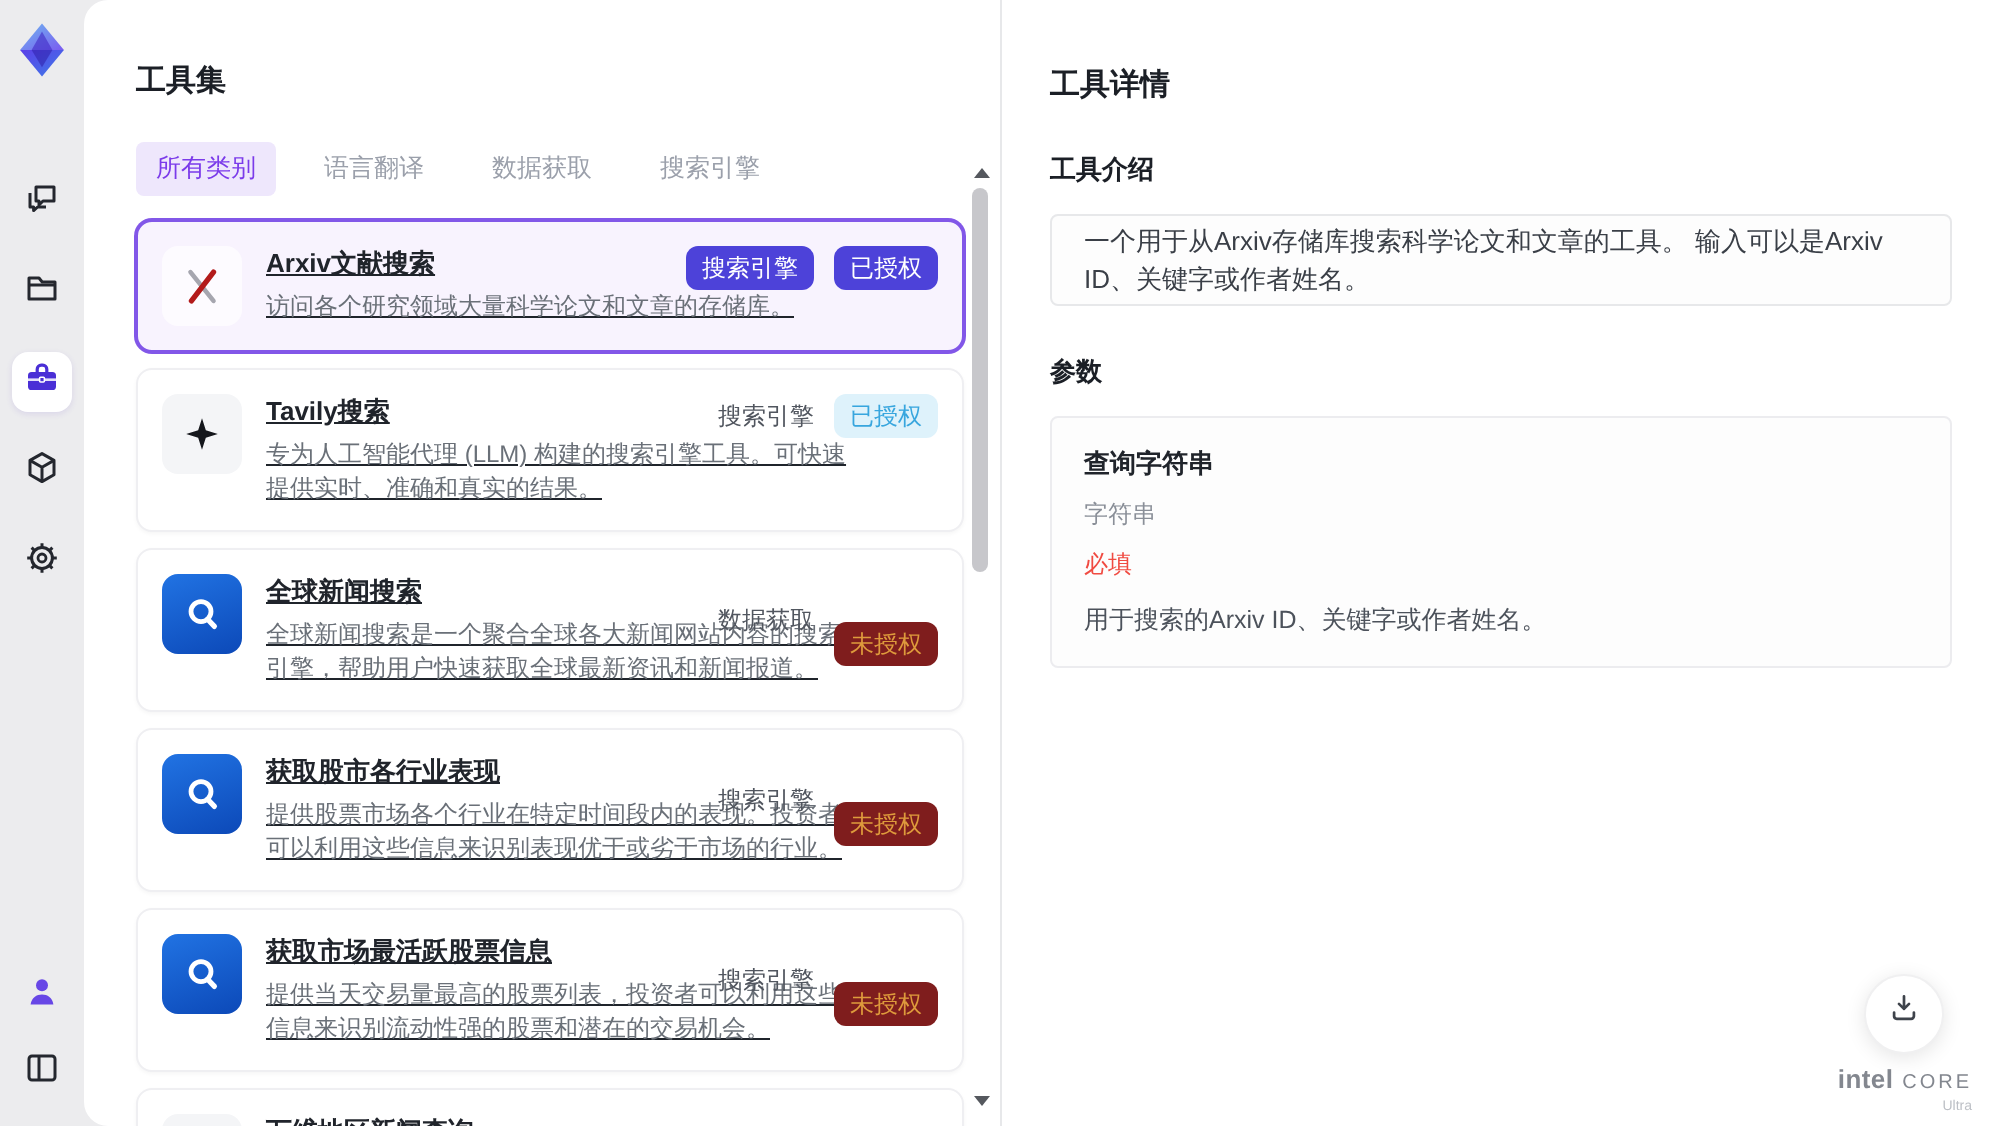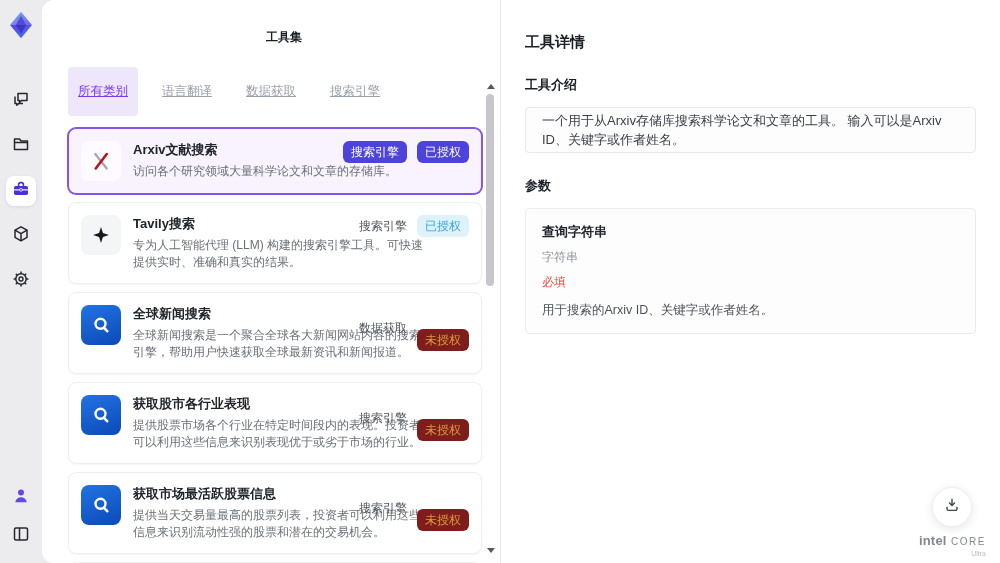--- a/index.html
+++ b/index.html
@@ -15,30 +15,30 @@
   .rail-btn { width:30px; height:30px; display:flex; align-items:center; justify-content:center;
     border-radius:8px; cursor:pointer; }
   .rail-btn.active { background:#FFFFFF; box-shadow:0 1px 3px rgba(80,50,200,.12); }
   .rail-bottom { margin-top:auto; display:flex; flex-direction:column; gap:8px; align-items:center; }
 
   
   .content { flex:1; display:flex; background:#FFFFFF; border-radius:12px 0 0 12px; overflow:hidden; }
 
   
   .list-panel { flex:0 0 458px; width:458px; position:relative; padding:21px 0 0 26px; }
-  .list-title { font-size:12px; font-weight:700; color:#1B1F26;text-align:center; }
+  .list-title { font-size:15px; font-weight:700; color:#1B1F26; }
   .tabs { display:flex; gap:14px; align-items:center; margin-top:21px; }
-  .tab { font-size:12.5px; padding:16px 10px; border-radius:4px; cursor:pointer; white-space:nowrap;text-decoration:underline; }
+  .tab { font-size:12.5px; padding:5px 10px; border-radius:4px; cursor:pointer; white-space:nowrap; }
   .tab.act-true { background:#EEE7FC; color:#7B3BEA; }
   .tab.act-false { color:#9BA0AB; }
 
   .cards { margin-top:12px; display:flex; flex-direction:column; gap:8px; width:414px; }
   .card { position:relative; display:flex; gap:12px; align-items:flex-start; padding:12px;
     background:#fff; border:1px solid #EFEFF2; border-radius:8px;
-    box-shadow:0 1px 2px rgba(0,0,0,.04); cursor:pointer; }
+    box-shadow:0 1px 2px rgba(0,0,0,.04); cursor:pointer;text-decoration:underline; }
   .card.sel-true { border:1px solid #8257E8; box-shadow:0 0 0 1px #8257E8; background:#F8F3FE; }
   .tool-icon { flex:0 0 40px; width:40px; height:40px; border-radius:8px; background:#F4F5F7;
     display:flex; align-items:center; justify-content:center; overflow:hidden; }
   .tool-icon svg { display:none; }
   .tool-icon.icon-arxiv .i-arxiv { display:block; }
   .tool-icon.icon-sparkle .i-sparkle { display:block; }
   .tool-icon.icon-bluesearch { background:linear-gradient(160deg,#2173E3,#0C49B8); }
   .tool-icon.icon-bluesearch .i-bluesearch { display:block; }
   .card.sel-true .tool-icon { background:#FDFBFF; }
 

